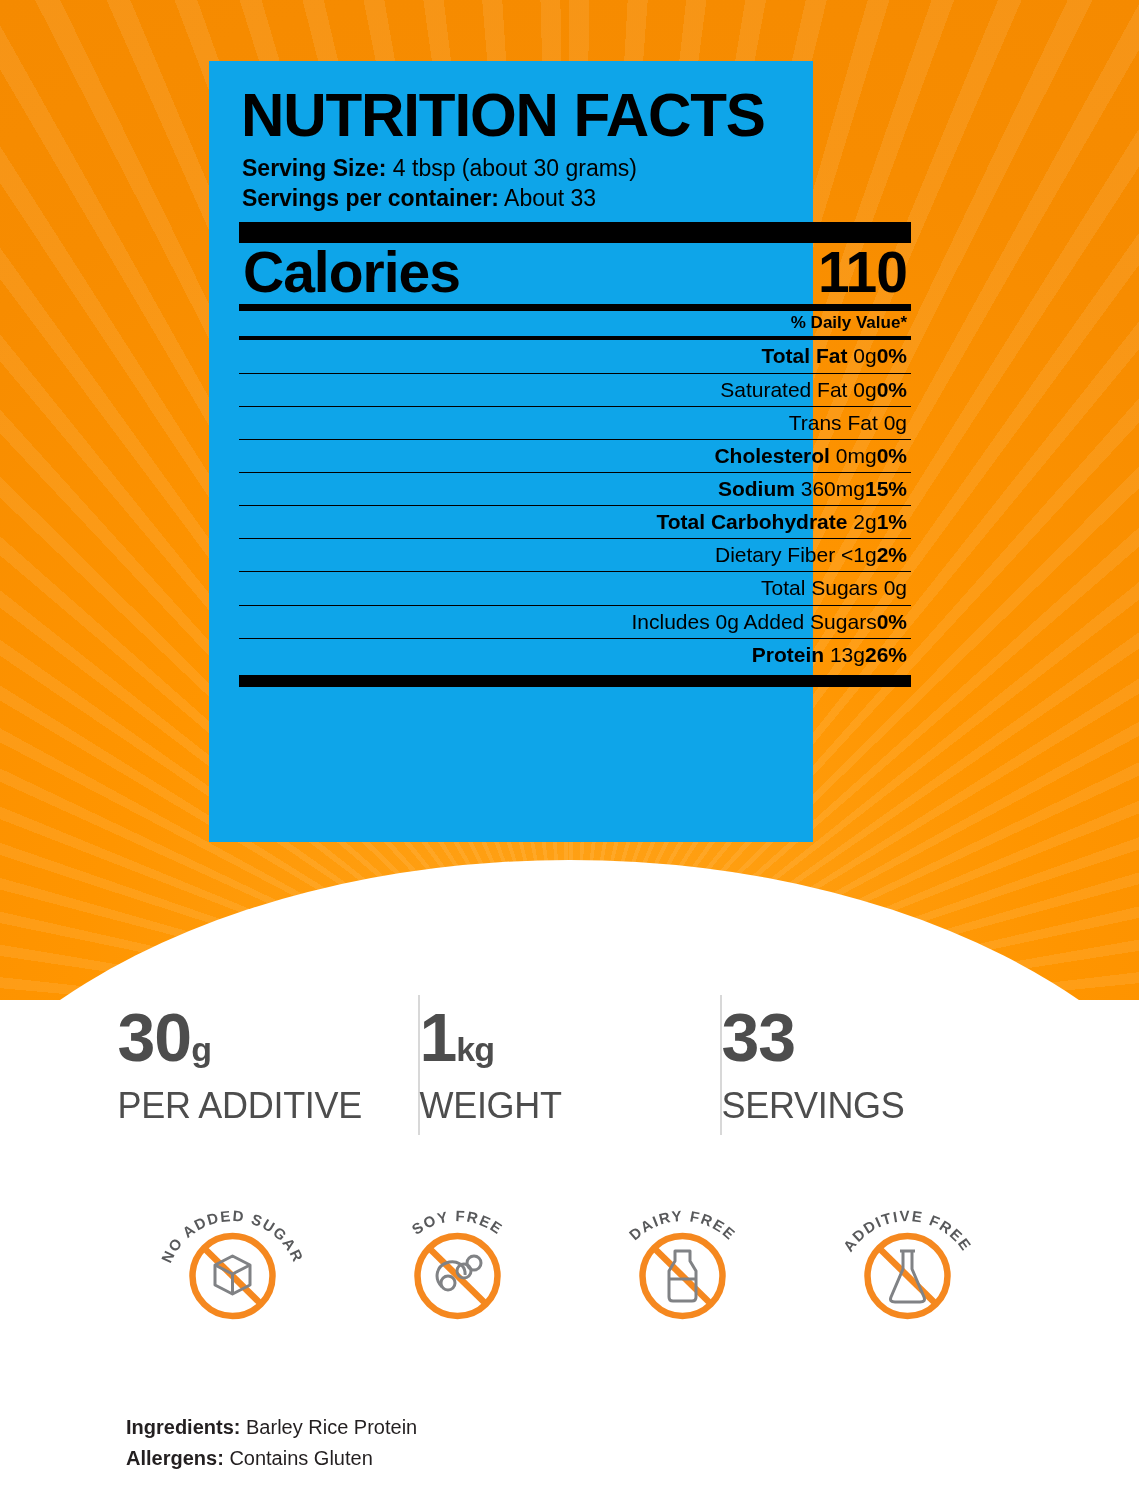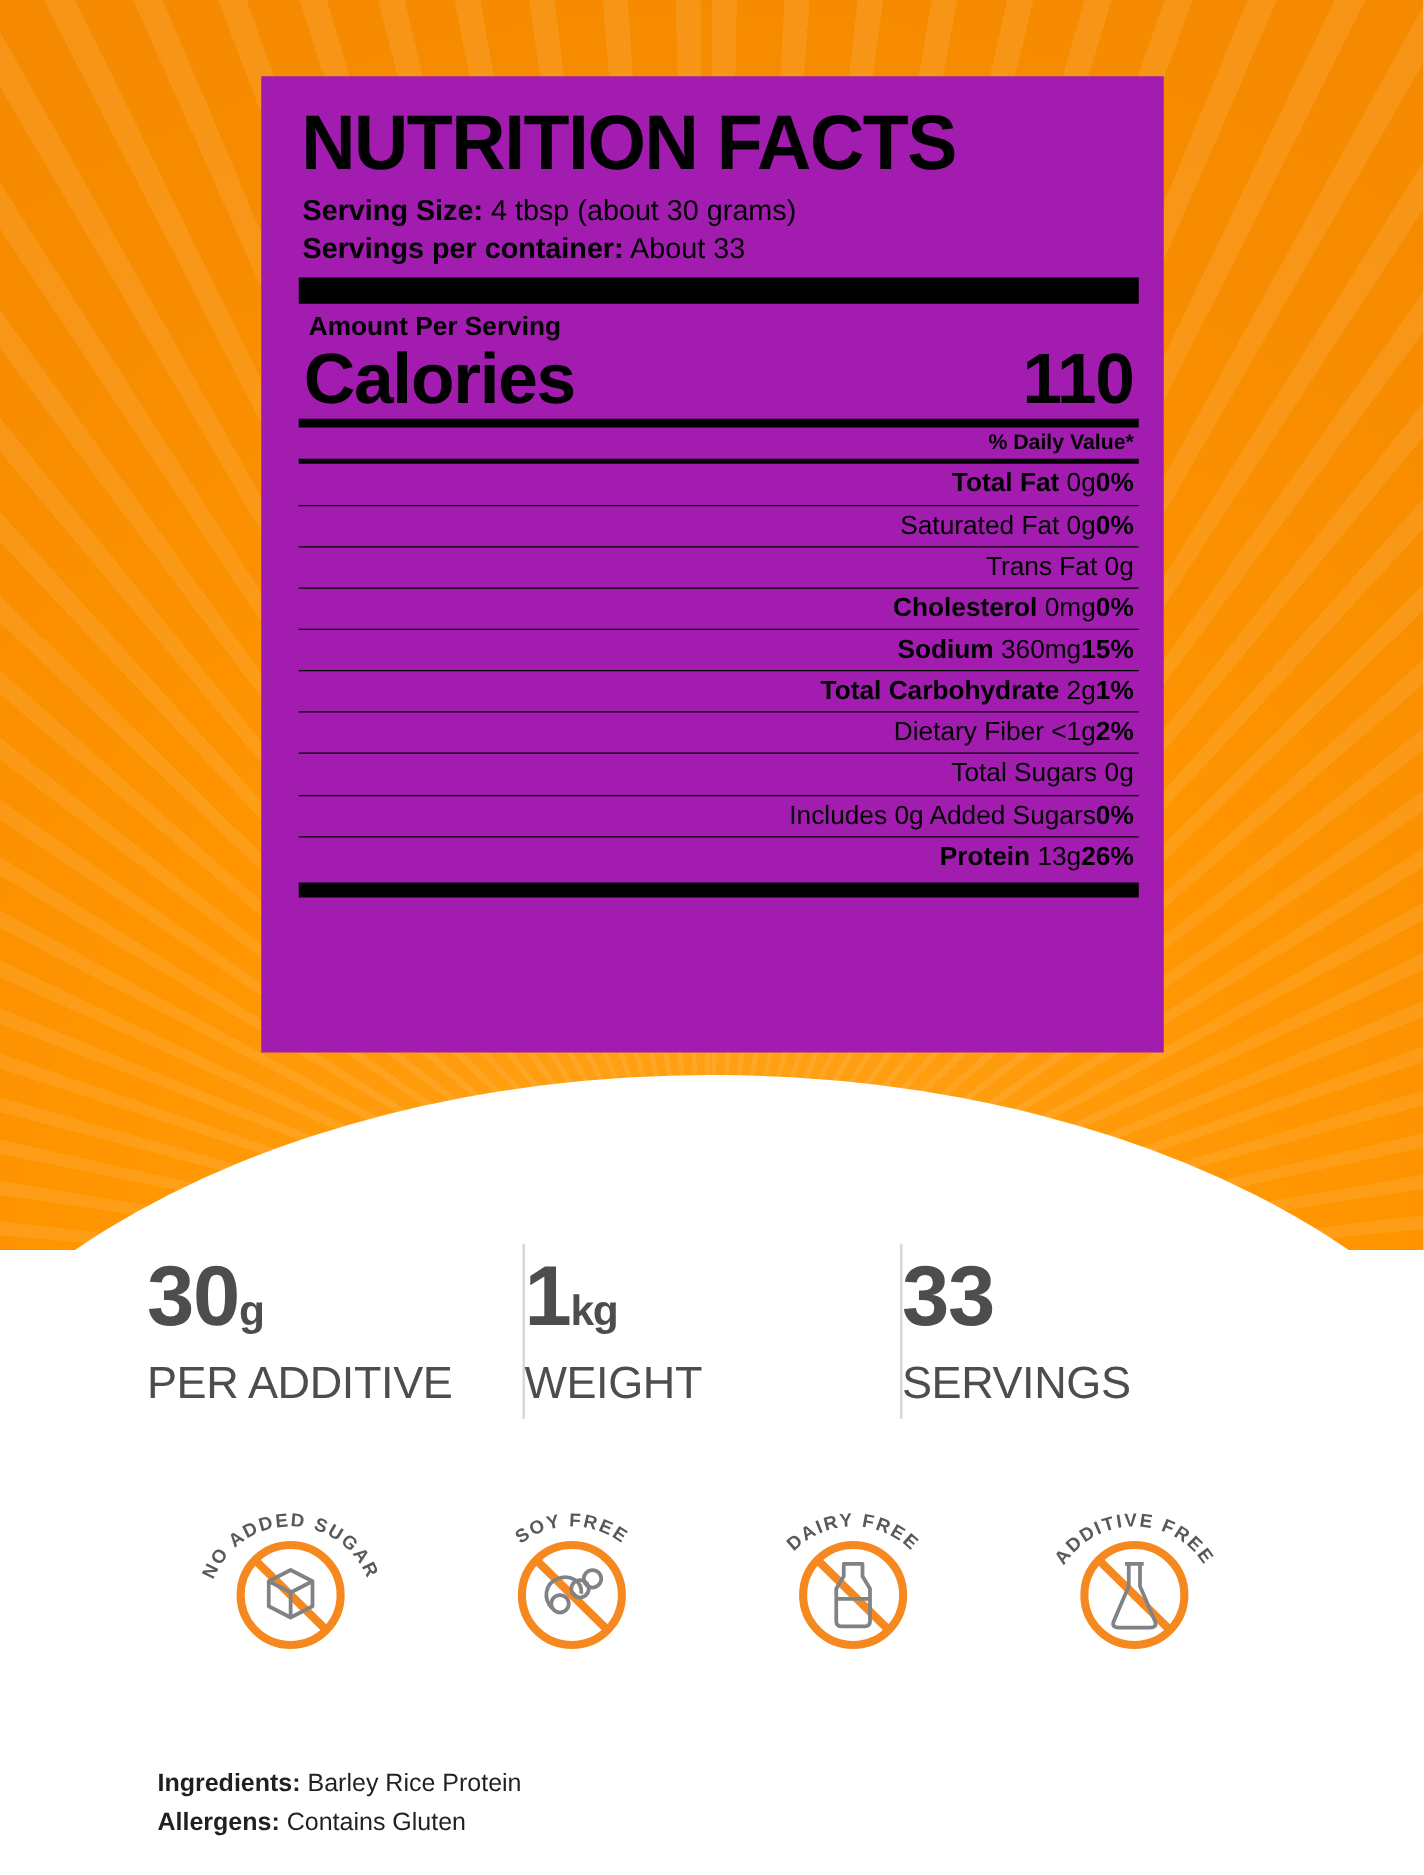--- a/index.html
+++ b/index.html
@@ -36,23 +36,23 @@
     height: 420px;
     background: #ffffff;
     border-radius: 50% 50% 0 0 / 100% 100% 0 0;
   }
 
   
   .nf-outer {
     position: absolute;
     left: 209px;
     top: 61px;
-    width: 722px;
+    width: 604px;
     height: 781px;
-    background: #a21caf;
+    background: #0ea5e9;
     box-sizing: border-box;
   }
   .nf-inner {
     position: absolute;
     left: 30px;
     top: 25px;
     width: 672px;
     height: 730px;
     box-sizing: border-box;
     color: #000;
@@ -237,21 +237,20 @@
       <b>Serving Size:</b>
       <span>4 tbsp (about 30 grams)</span>
     </div>
     <div class="nf-serv">
       <b>Servings per container:</b>
       <span>About 33</span>
     </div>
 
     <div class="bar-thick"></div>
 
-    <div class="amount-per">Amount Per Serving</div>
 
     <div class="cal-row">
       <div class="cal-label">Calories</div>
       <div class="cal-value">110</div>
     </div>
 
     <div class="rule-thick"></div>
 
     <div class="dv-header">% Daily Value*</div>
     <div class="rule-med"></div>

